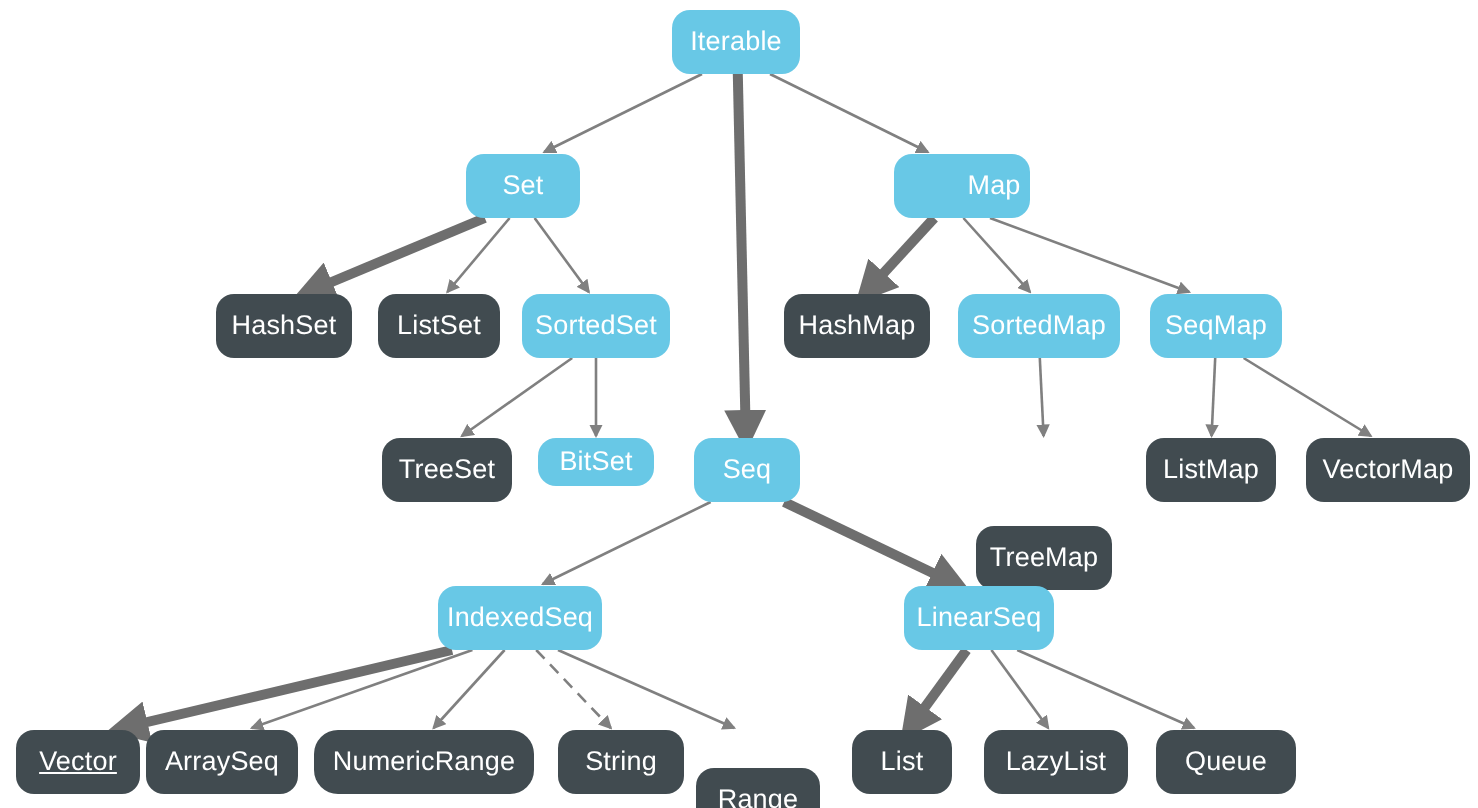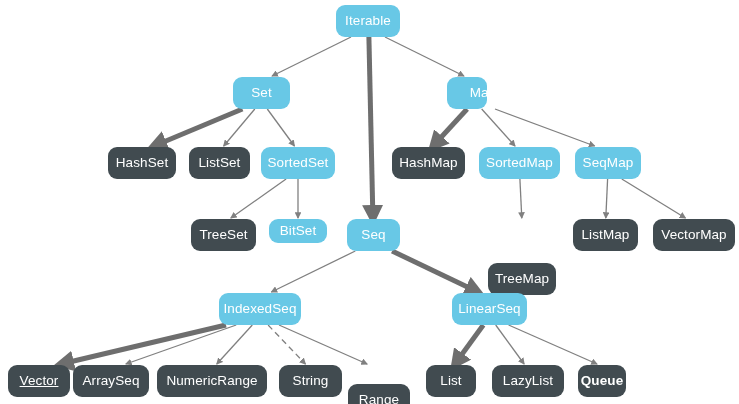--- a/index.html
+++ b/index.html
@@ -90,21 +90,21 @@
         <line x1="508.6" y1="325.0" x2="597.0" y2="364.0" stroke="#808080" stroke-width="1.3" stroke-linecap="butt" marker-end="url(#arrow-thin)"></line>
       </g>
   </svg>
   <div id="node-layer">
       <div class="node trait" style="left: 336px; top: 5px; width: 64px; height: 32px;">
         <span class="node-label">Iterable</span>
       </div>
       <div class="node trait" style="left: 233px; top: 77px; width: 57px; height: 32px;">
         <span class="node-label">Set</span>
       </div>
-      <div class="node trait" style="left: 447px; top: 77px; width: 40px; height: 32px; padding-left: 32px;">
+      <div class="node trait" style="left: 447px; top: 77px; width: 68px; height: 32px; padding-left: 32px;">
         <span class="node-label">Map</span>
       </div>
       <div class="node impl" style="left: 108px; top: 147px; width: 68px; height: 32px;">
         <span class="node-label">HashSet</span>
       </div>
       <div class="node impl" style="left: 189px; top: 147px; width: 61px; height: 32px;">
         <span class="node-label">ListSet</span>
       </div>
       <div class="node trait" style="left: 261px; top: 147px; width: 74px; height: 32px;">
         <span class="node-label">SortedSet</span>
@@ -141,32 +141,32 @@
       </div>
       <div class="node trait" style="left: 452px; top: 293px; width: 75px; height: 32px;">
         <span class="node-label">LinearSeq</span>
       </div>
       <div class="node impl" style="left: 8px; top: 365px; width: 62px; height: 32px; text-decoration: underline;">
         <span class="node-label">Vector</span>
       </div>
       <div class="node impl" style="left: 73px; top: 365px; width: 76px; height: 32px;">
         <span class="node-label">ArraySeq</span>
       </div>
-      <div class="node impl" style="left: 157px; top: 365px; width: 110px; height: 32px;">
+      <div class="node impl" style="left: 157px; top: 365px; width: 110px; height: 32px; border-radius: 12px;">
         <span class="node-label">NumericRange</span>
       </div>
       <div class="node impl" style="left: 279px; top: 365px; width: 63px; height: 32px;">
         <span class="node-label">String</span>
       </div>
       <div class="node impl" style="left: 348px; top: 384px; width: 62px; height: 32px;">
         <span class="node-label">Range</span>
       </div>
       <div class="node impl" style="left: 426px; top: 365px; width: 50px; height: 32px;">
         <span class="node-label">List</span>
       </div>
       <div class="node impl" style="left: 492px; top: 365px; width: 72px; height: 32px;">
         <span class="node-label">LazyList</span>
       </div>
-      <div class="node impl" style="left: 578px; top: 365px; width: 48px; height: 32px; font-weight: bold;">
+      <div class="node impl" style="left: 578px; top: 365px; width: 70px; height: 32px;">
         <span class="node-label">Queue</span>
       </div>
     </div>
 </div>
 
 </body></html>

